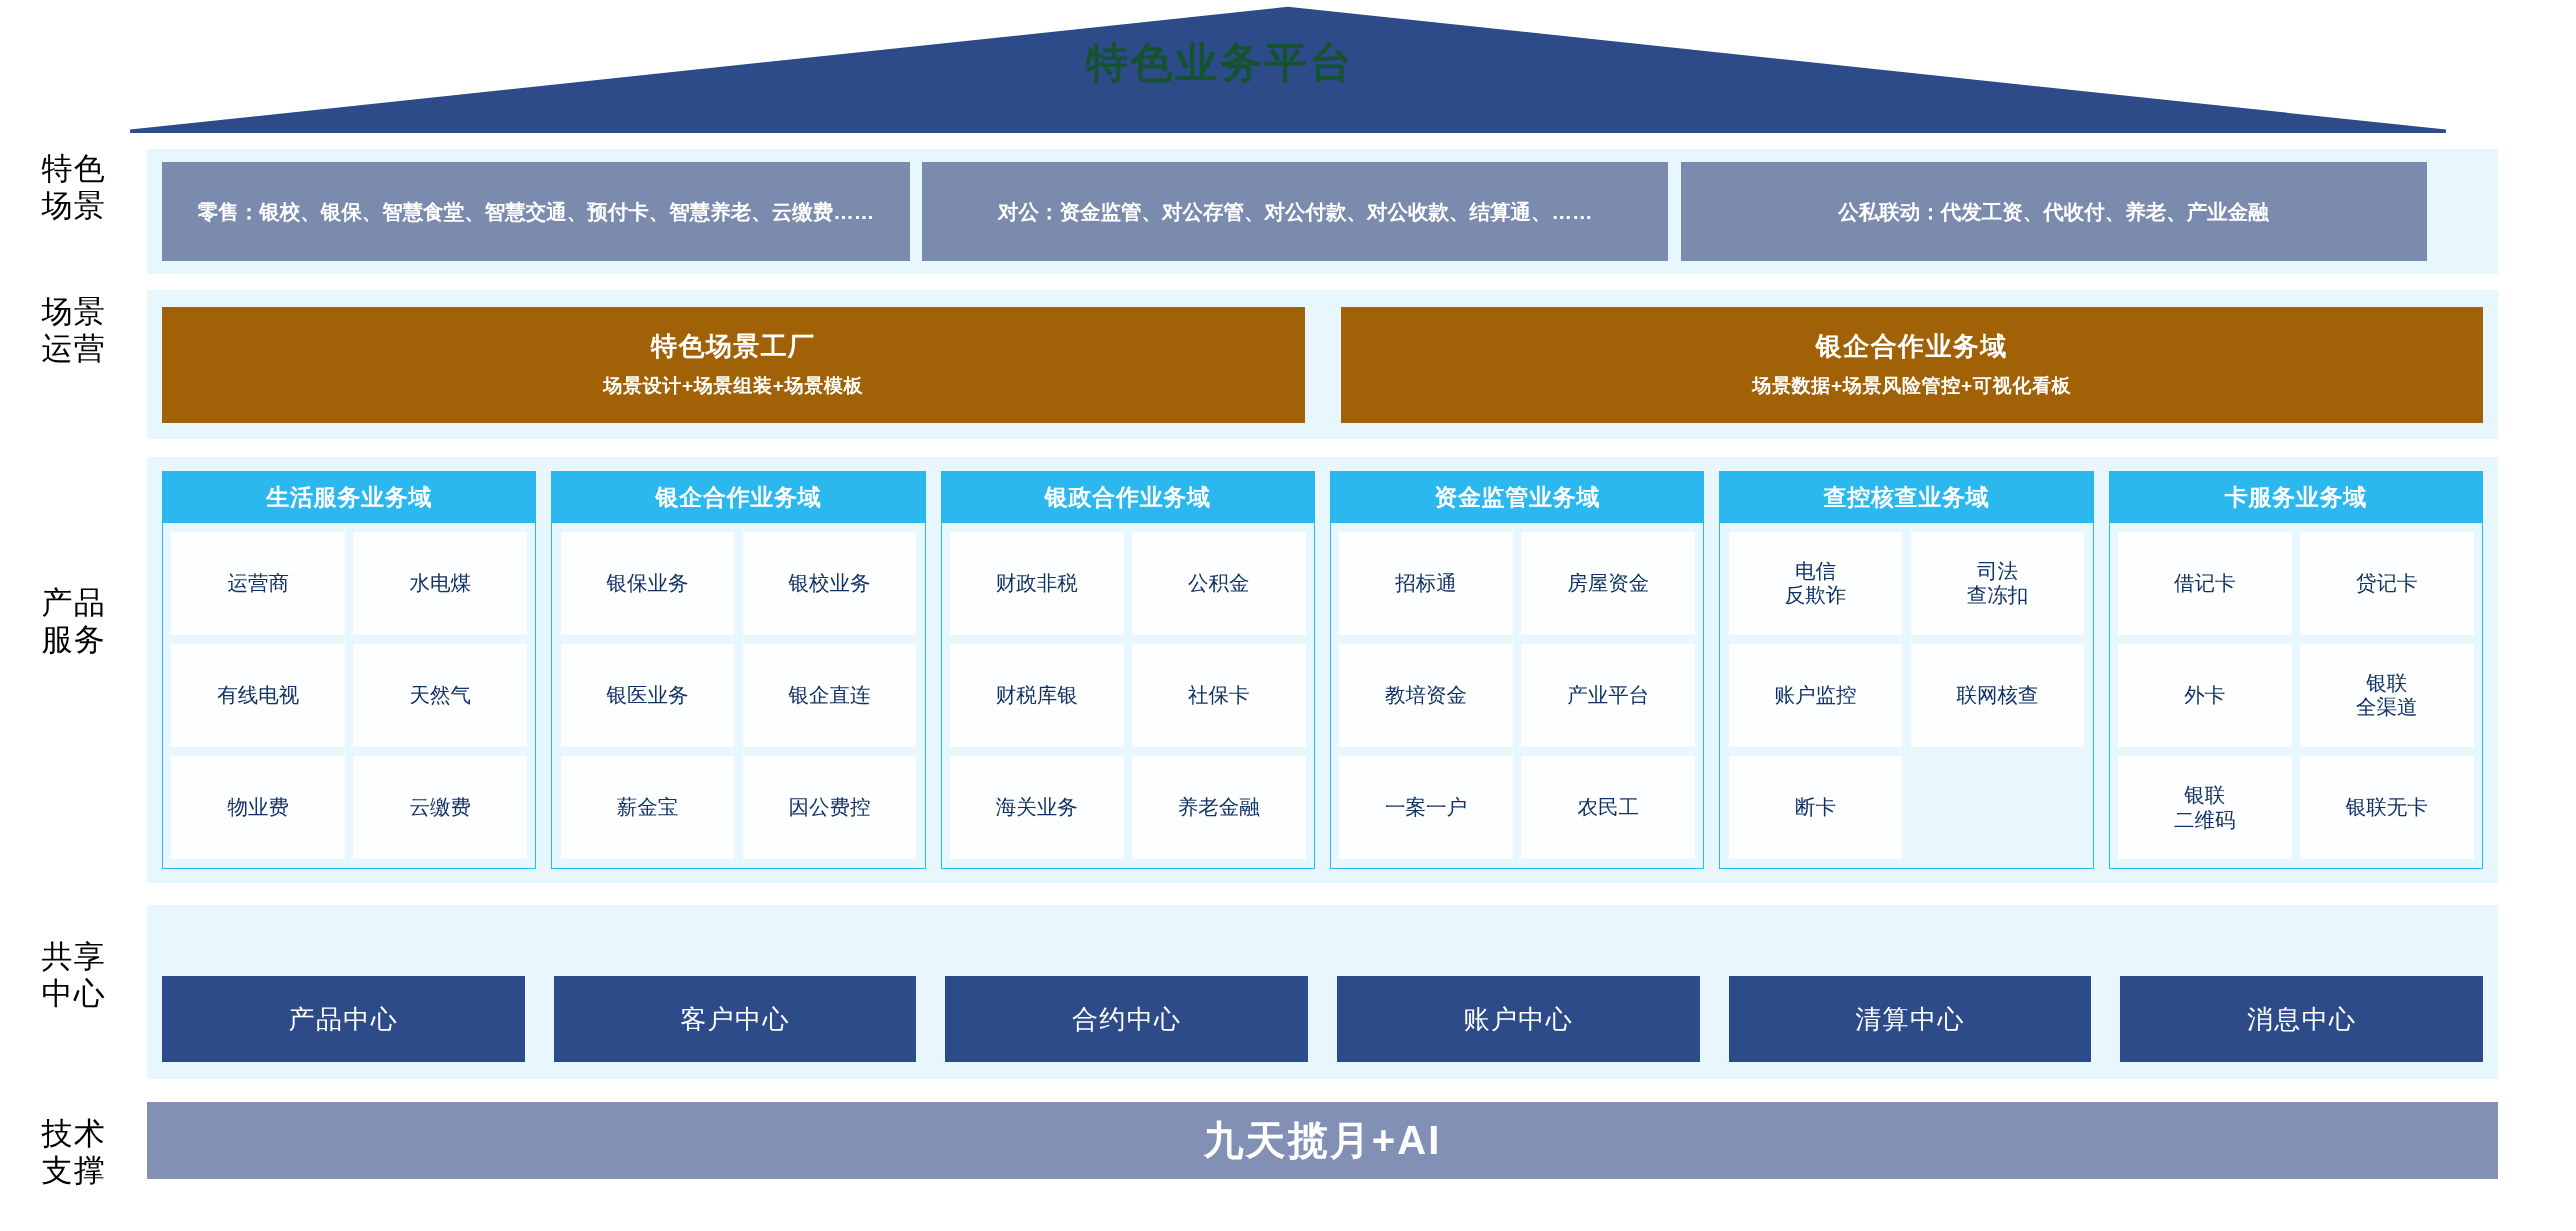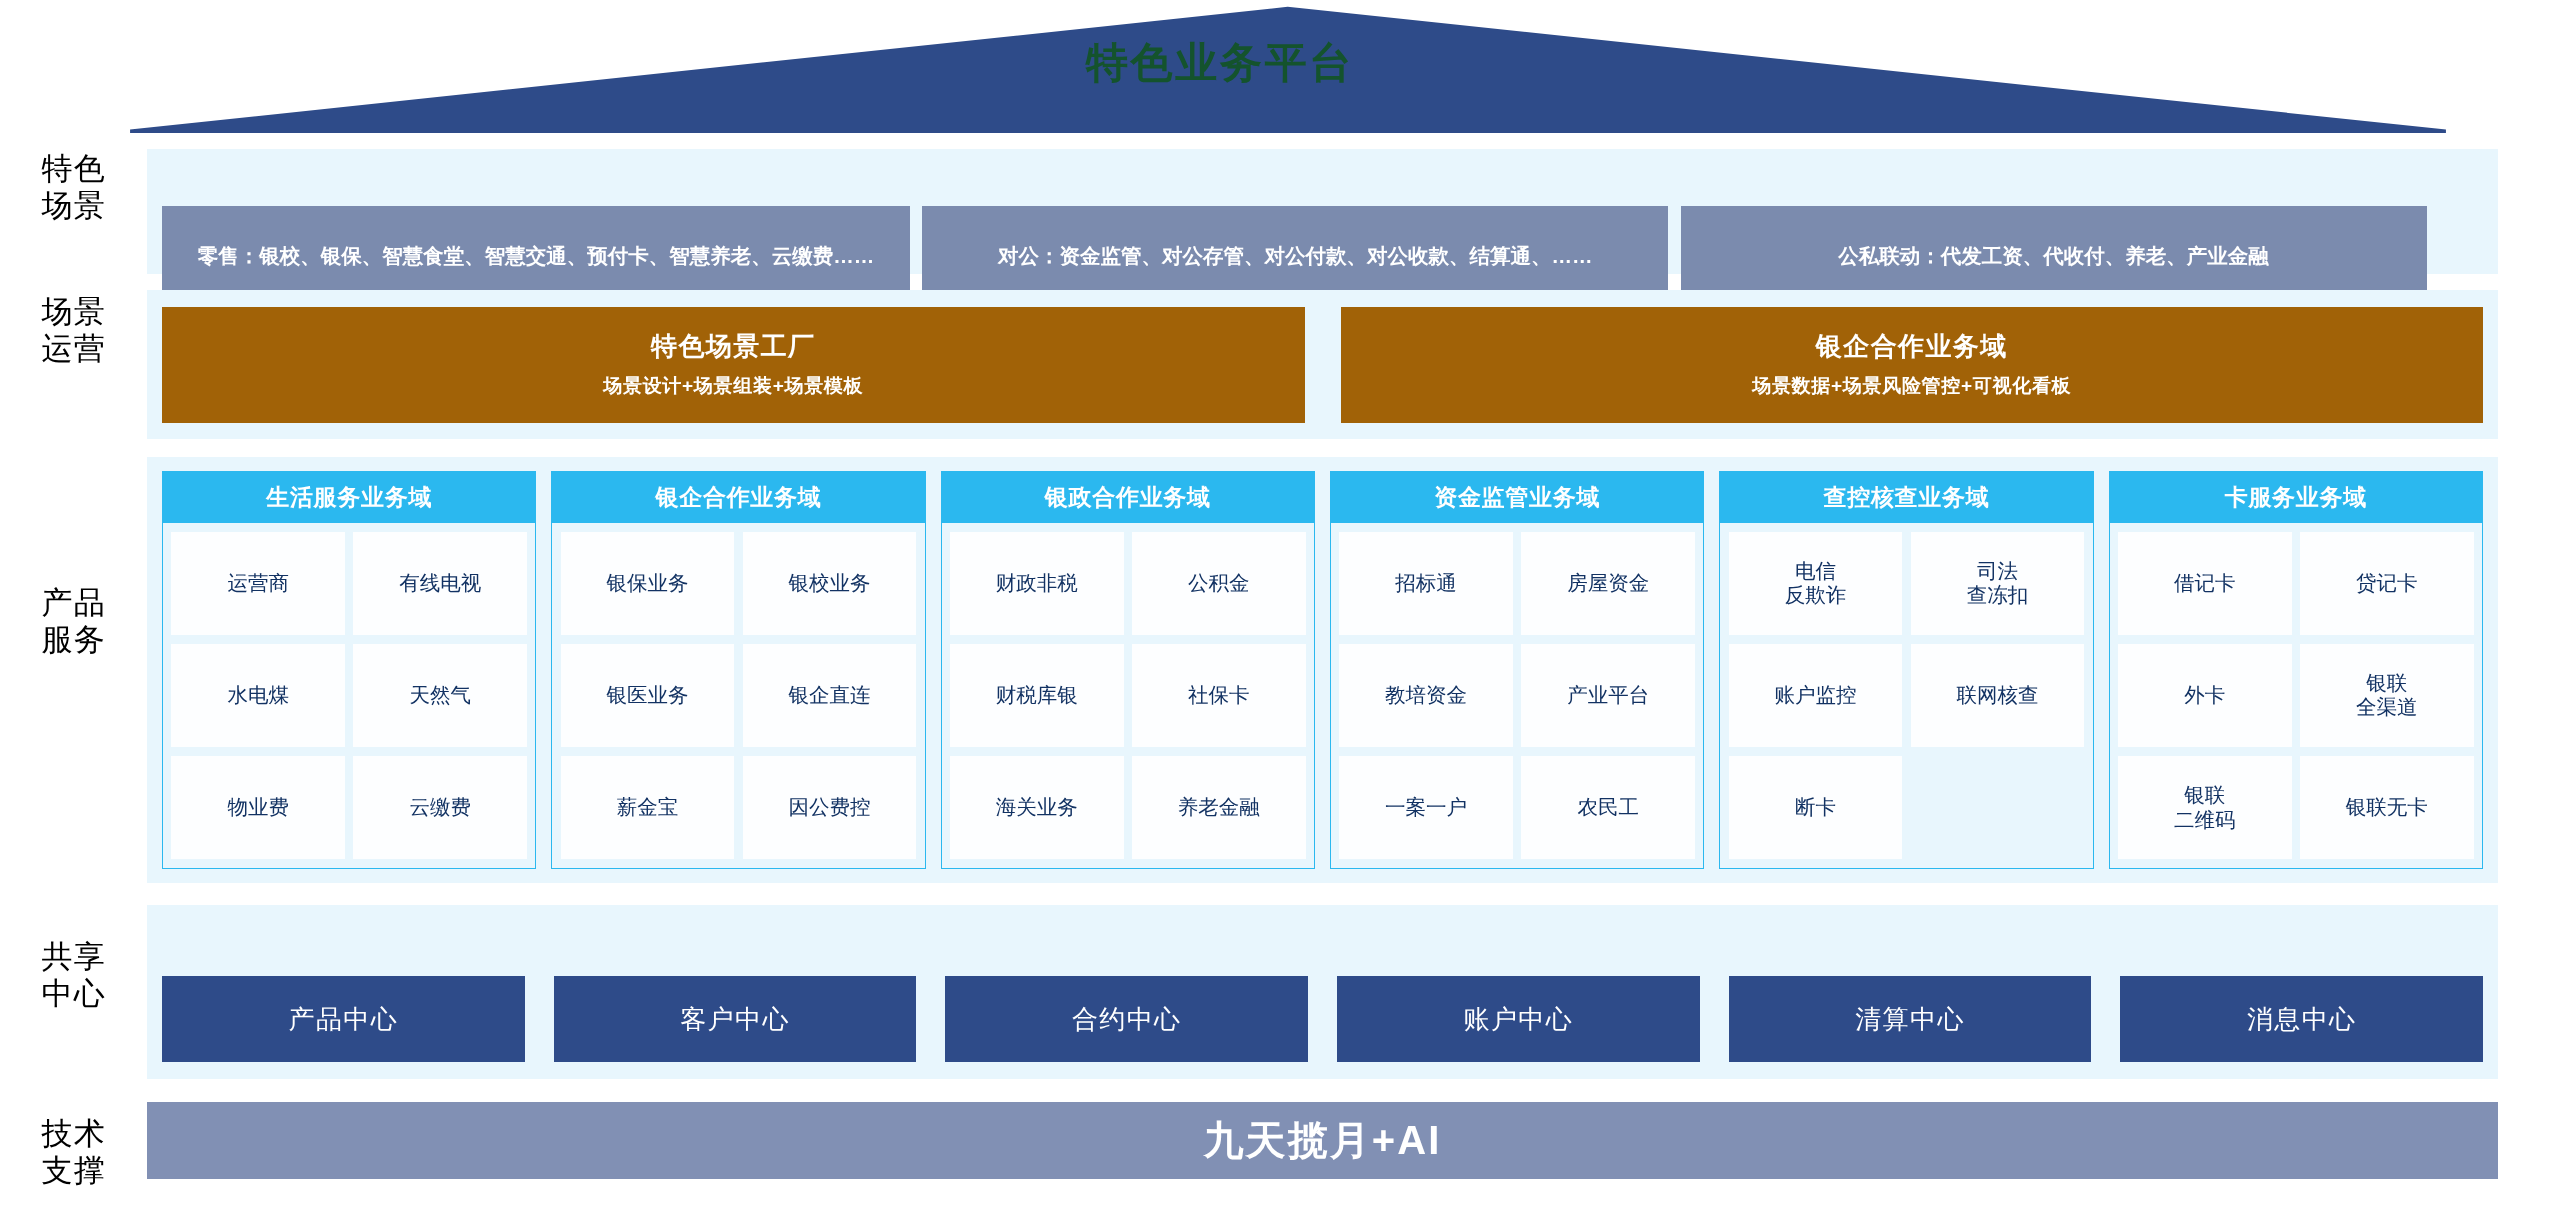--- a/index.html
+++ b/index.html
@@ -34,21 +34,21 @@
   .band{
     position:absolute;left:147px;width:2351px;
     background:#e8f6fd;
     box-sizing:border-box;
   }
 
   
   .scenario-row{
     position:absolute;left:0;top:0;width:100%;height:100%;
     display:flex;align-items:center;
-    padding:4px 15px;box-sizing:border-box;gap:12.3px;margin-top:44px;
+    padding:4px 15px;box-sizing:border-box;gap:12.3px;
   }
   .scenario-box{
     background:#7b8bae;color:#ffffff;
     font-size:20.5px;font-weight:bold;line-height:1.45;
     display:flex;align-items:center;justify-content:center;
     text-align:center;box-sizing:border-box;
     padding:9.6px 15px;height:99px;
   }
   .sc-retail{flex:0 0 748px;}
   .sc-corp{flex:0 0 746px;}
@@ -161,22 +161,22 @@
 <div class="row-label" style="top:585px;white-space:pre-line;">产品
 服务</div>
 
 <div class="band" style="top:457px;height:426px;">
   <div class="domain-row">
 
     <div class="domain-col">
       <div class="domain-head">生活服务业务域</div>
       <div class="domain-grid">
         <div class="domain-cell">运营商</div>
+        <div class="domain-cell">水电煤</div>
         <div class="domain-cell">有线电视</div>
-        <div class="domain-cell">水电煤</div>
         <div class="domain-cell">天然气</div>
         <div class="domain-cell">物业费</div>
         <div class="domain-cell">云缴费</div>
       </div>
     </div>
 
     <div class="domain-col">
       <div class="domain-head">银企合作业务域</div>
       <div class="domain-grid">
         <div class="domain-cell">银保业务</div>

